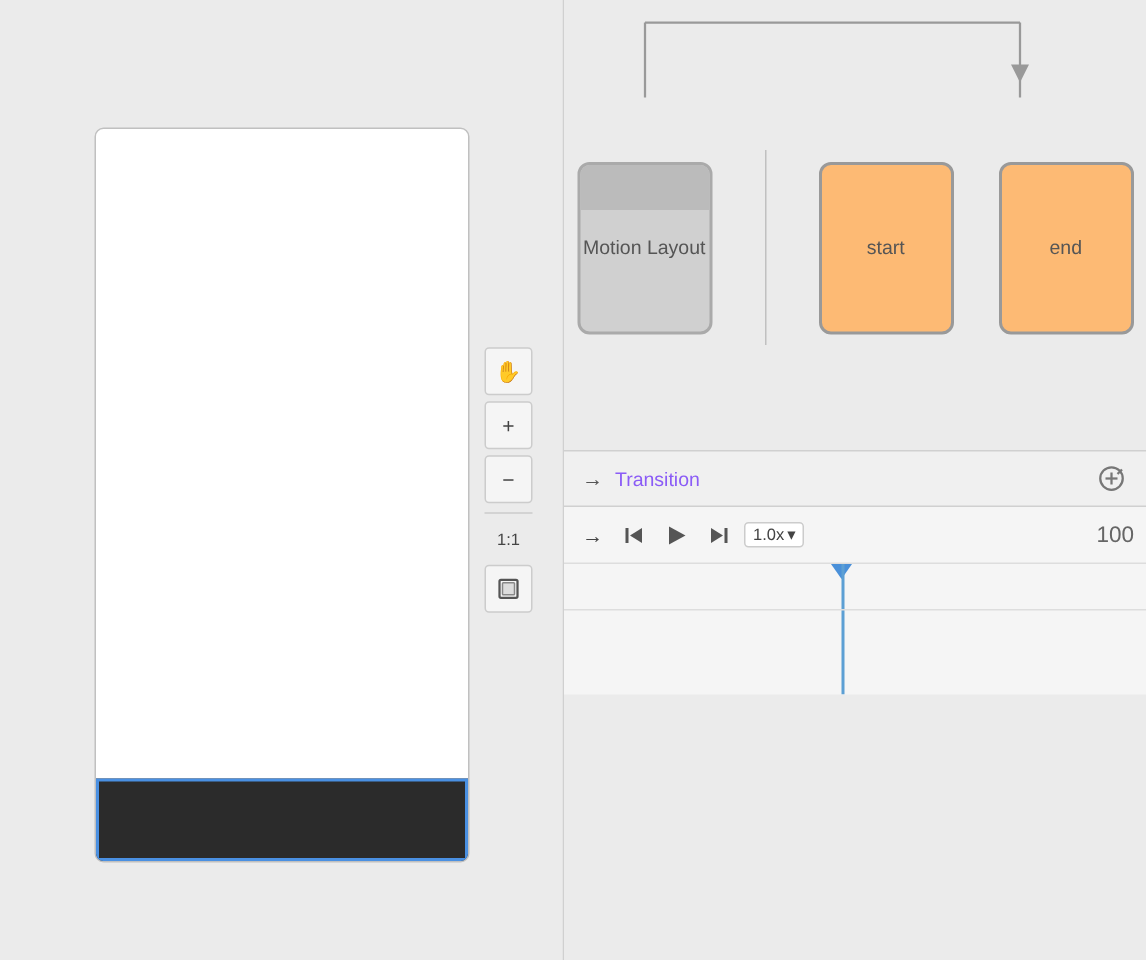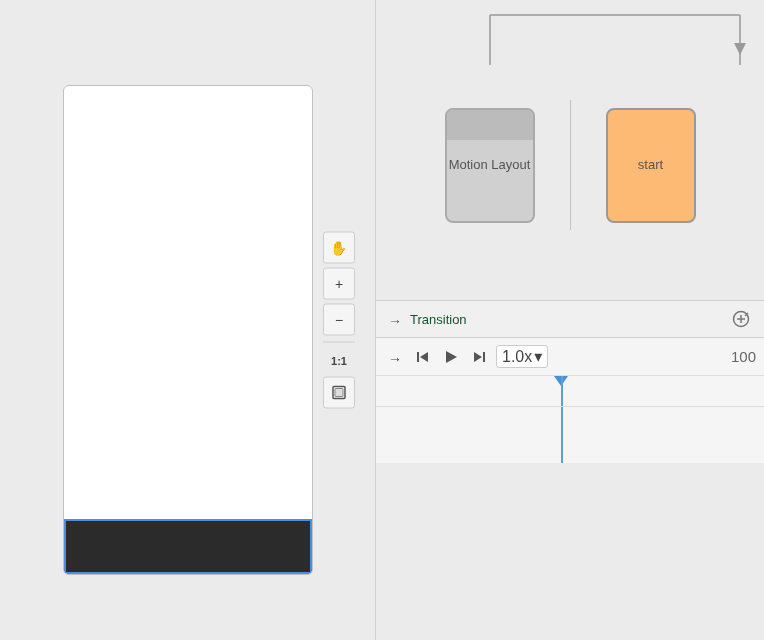--- a/index.html
+++ b/index.html
@@ -81,21 +81,21 @@
     .toolbar-text {
       width: 32px;
       height: 24px;
       background: transparent;
       border: none;
       display: flex;
       align-items: center;
       justify-content: center;
       font-size: 11px;
       color: #444;
-      font-weight: bold;
+      font-weight: normal;
     }
 
     
     .divider {
       width: 1px;
       height: 640px;
       background: #d0d0d0;
     }
 
     
@@ -185,21 +185,21 @@
     }
 
     .transition-arrow {
       color: #555;
       font-size: 14px;
     }
 
     .transition-label {
       font-size: 13px;
       font-weight: 500;
-      color: #14532d;
+      color: #8b5cf6;
     }
 
     .transition-add-btn {
       margin-left: auto;
       width: 22px;
       height: 22px;
       display: flex;
       align-items: center;
       justify-content: center;
       cursor: pointer;
@@ -230,21 +230,21 @@
     }
 
     .speed-selector {
       display: flex;
       align-items: center;
       gap: 2px;
       background: #fff;
       border: 1px solid #ccc;
       border-radius: 3px;
       padding: 1px 5px;
-      font-size: 16px;
+      font-size: 11px;
       color: #444;
       cursor: pointer;
     }
 
     .timeline-number {
       margin-left: auto;
       font-size: 15px;
       color: #666;
     }
 
@@ -334,20 +334,23 @@
           <div class="node-text">Motion
 Layout</div>
         </div>
 
         <div class="vertical-divider"></div>
 
         <div class="node">
           <span class="node-text">start</span>
         </div>
 
+        <div class="node">
+          <span class="node-text">end</span>
+        </div>
       </div>
     </div>
   </div>
 
   <div class="transition-header">
     <span class="transition-arrow">→</span>
     <span class="transition-label">Transition</span>
     <div class="transition-add-btn">
       <svg width="18" height="18" viewBox="0 0 18 18">
         <circle cx="9" cy="9" r="7.5" fill="none" stroke="#777" stroke-width="1.5"></circle>

